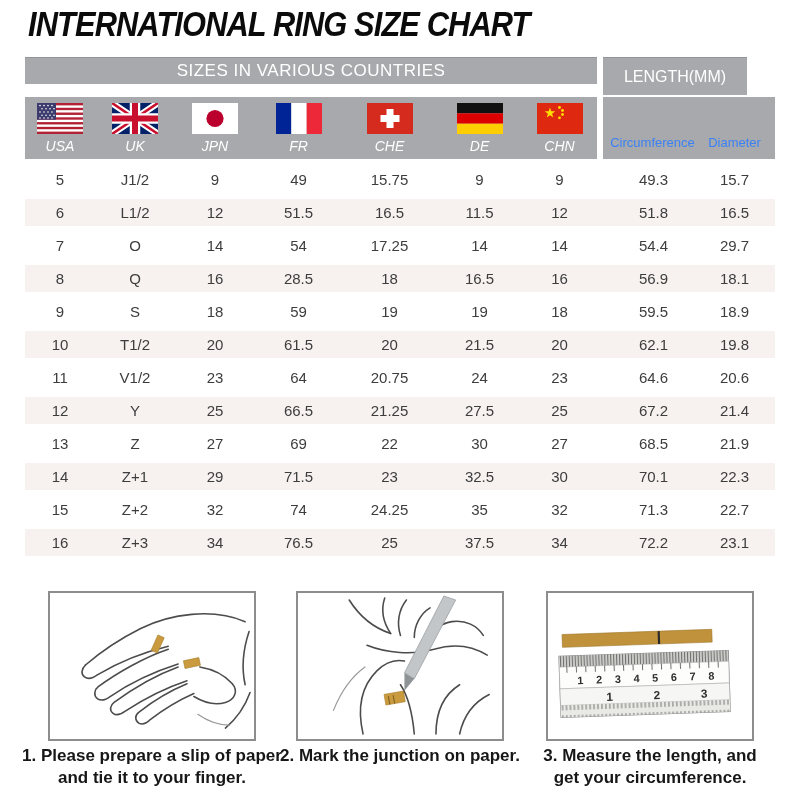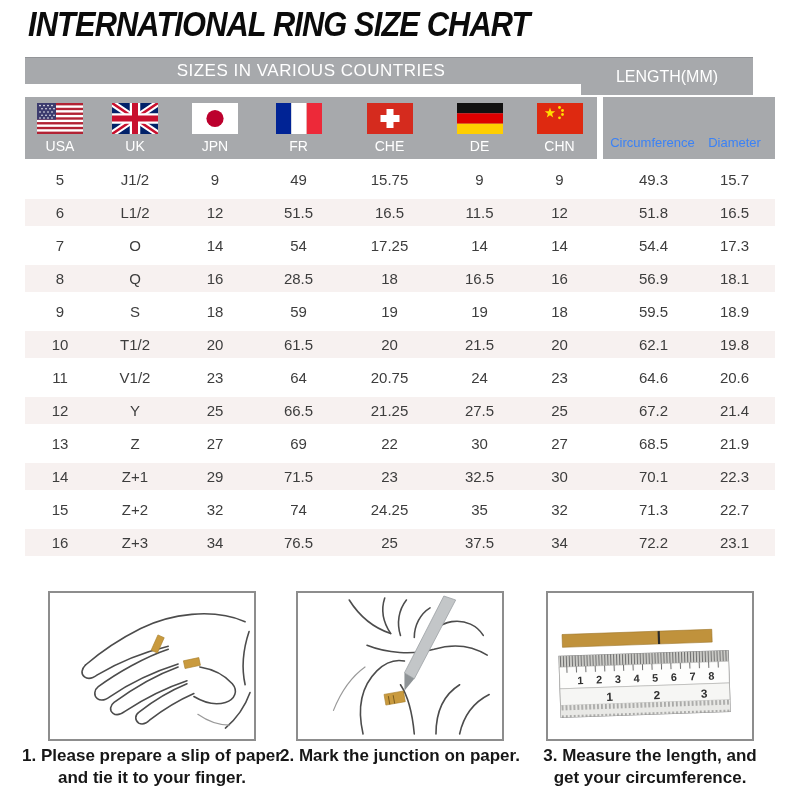--- a/index.html
+++ b/index.html
@@ -10,31 +10,31 @@
     font-size:35px;font-weight:bold;font-style:italic;
     letter-spacing:-1px;color:#0b0b0b;white-space:nowrap;
     transform:scaleX(.88);transform-origin:left center;
   }
 
   .table-wrap{position:absolute;left:25px;top:57px;width:750px;}
   .gray{background:#a7a9ac;}
   .hdr-box{position:absolute;display:flex;align-items:center;justify-content:center;
     color:#fff;box-sizing:border-box;border-top:1px solid #939598;}
   .hdr-countries{left:0;top:0;width:572px;height:27px;font-size:17px;letter-spacing:.5px;}
-  .hdr-length{left:556px;top:0;width:172px;height:38px;font-size:16px;}
+  .hdr-length{left:578px;top:0;width:144px;height:38px;font-size:16px;}
   .flagband-left{position:absolute;left:0;top:40px;width:572px;height:62px;}
   .flagband-right{position:absolute;left:578px;top:40px;width:172px;height:62px;}
 
   .flags-grid{
     position:absolute;left:0;top:40px;width:750px;height:62px;
     display:grid;grid-template-columns:70px 80px 80px 87px 95px 85px 75px 97px 81px;
   }
   .flag-cell{display:flex;flex-direction:column;align-items:center;padding-top:6px;}
   .flag-cell svg{display:block;width:46px;height:31px;}
-  .flag-label{color:#fff;font-size:14px;margin-top:4px;}
+  .flag-label{color:#fff;font-size:14px;margin-top:4px;font-style:italic;}
   .len-label{color:#3b82f6;font-size:13px;align-self:end;justify-self:center;padding-bottom:9px;}
   .len-label.circ{padding-left:14px;}
 
   .tbody{position:absolute;left:0;top:106px;width:750px;}
   .trow{
     display:grid;grid-template-columns:70px 80px 80px 87px 95px 85px 75px 97px 81px;
     height:33px;align-items:center;text-align:center;
     font-size:15px;color:#3d3d3d;box-sizing:border-box;
   }
   .trow.alt{background:#f7f1f0;border-top:3px solid #fff;border-bottom:3px solid #fff;}
@@ -188,21 +188,21 @@
       </div>
       <div class="trow">
         <span class="tcell">7</span>
         <span class="tcell">O</span>
         <span class="tcell">14</span>
         <span class="tcell">54</span>
         <span class="tcell">17.25</span>
         <span class="tcell">14</span>
         <span class="tcell">14</span>
         <span class="tcell">54.4</span>
-        <span class="tcell">17.3</span>
+        <span class="tcell">29.7</span>
       </div>
       <div class="trow alt">
         <span class="tcell">8</span>
         <span class="tcell">Q</span>
         <span class="tcell">16</span>
         <span class="tcell">28.5</span>
         <span class="tcell">18</span>
         <span class="tcell">16.5</span>
         <span class="tcell">16</span>
         <span class="tcell">56.9</span>

